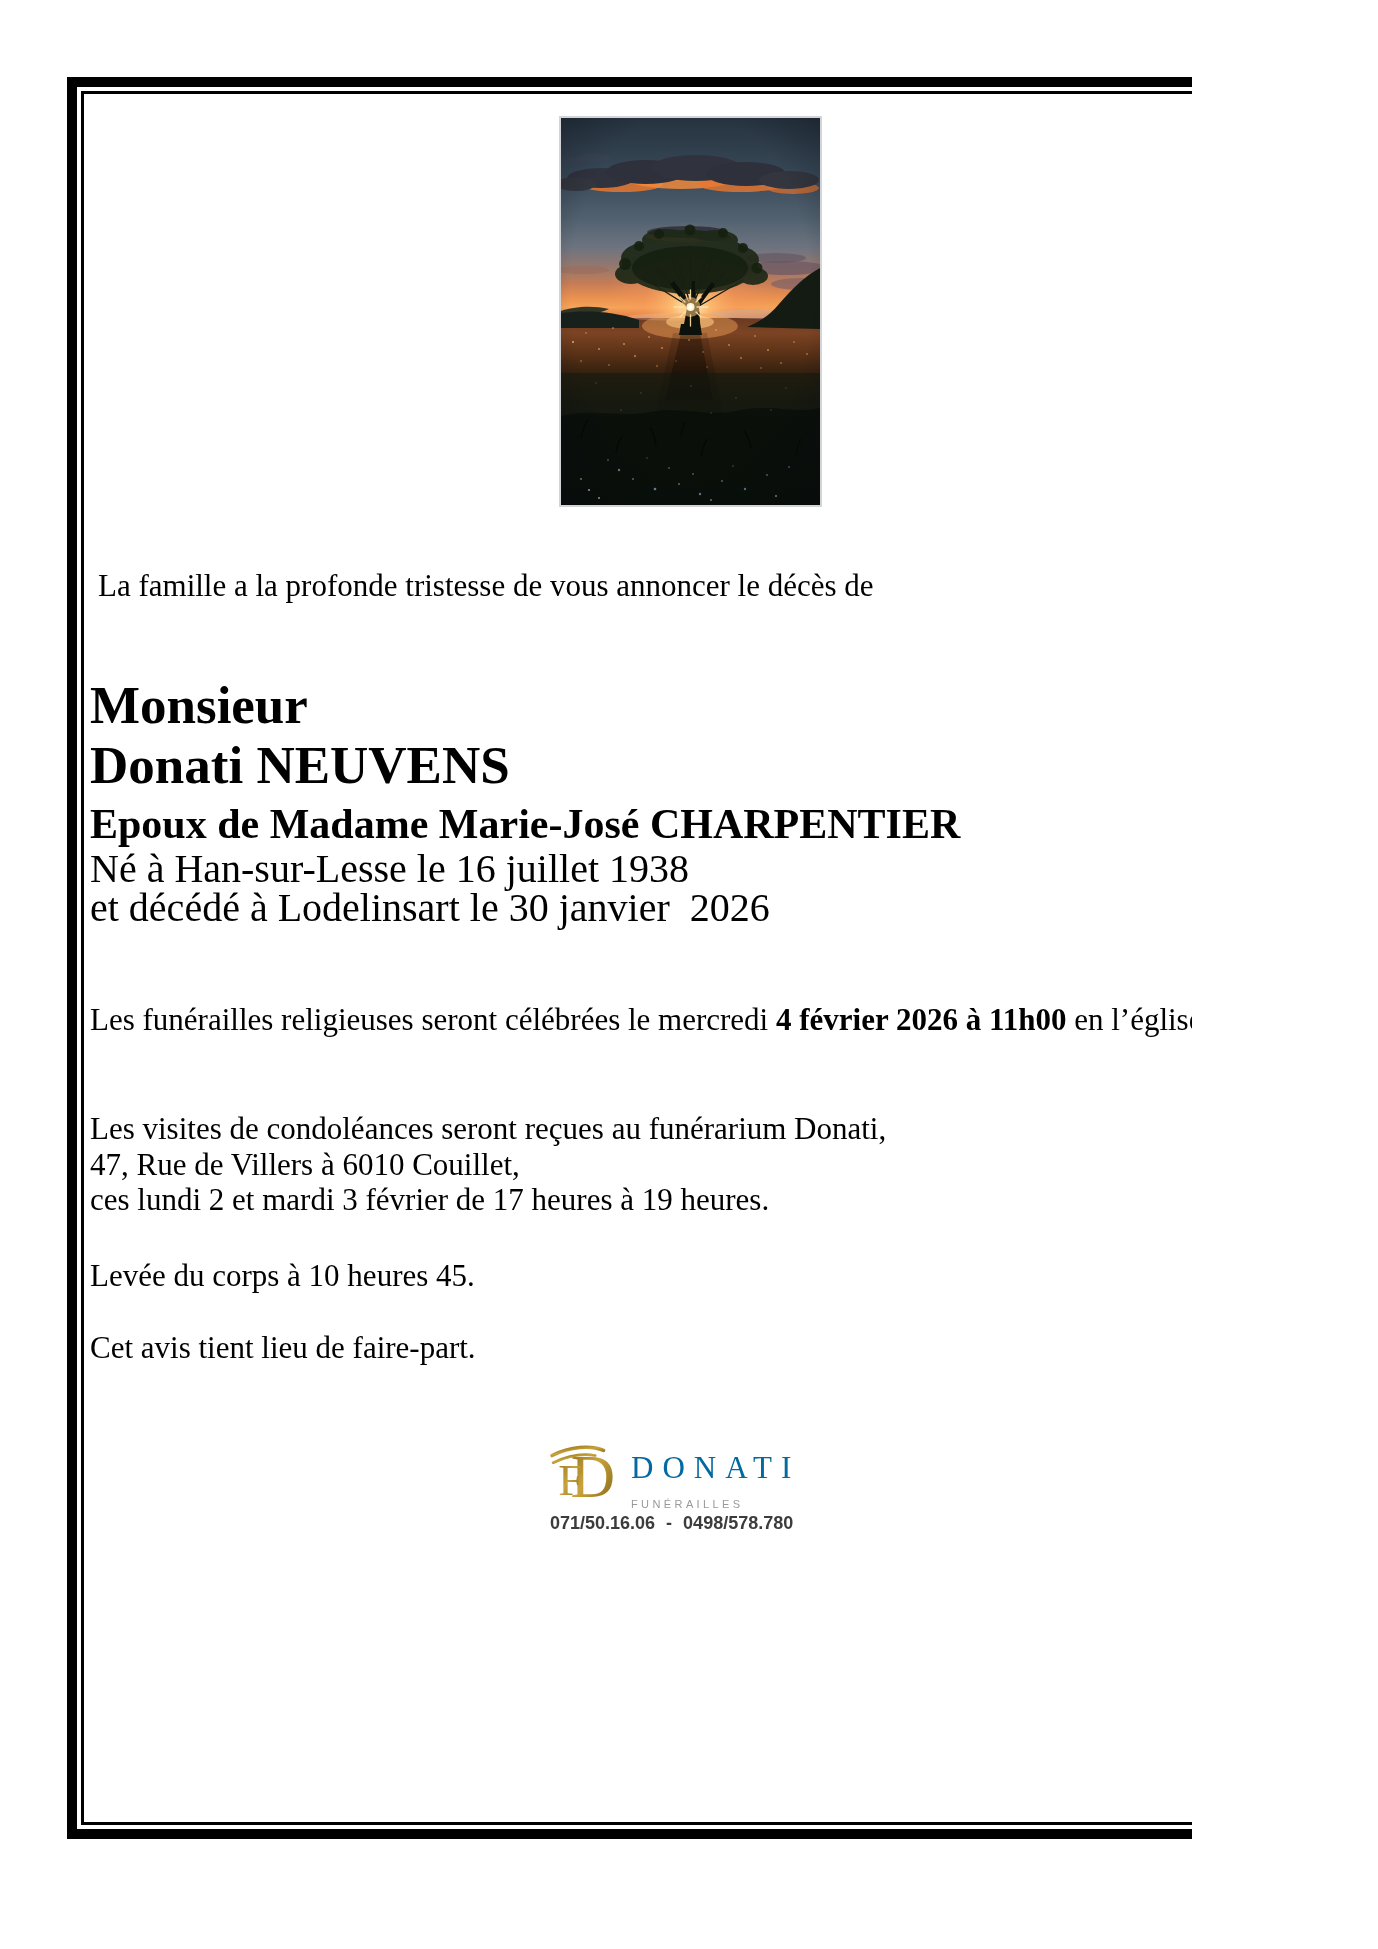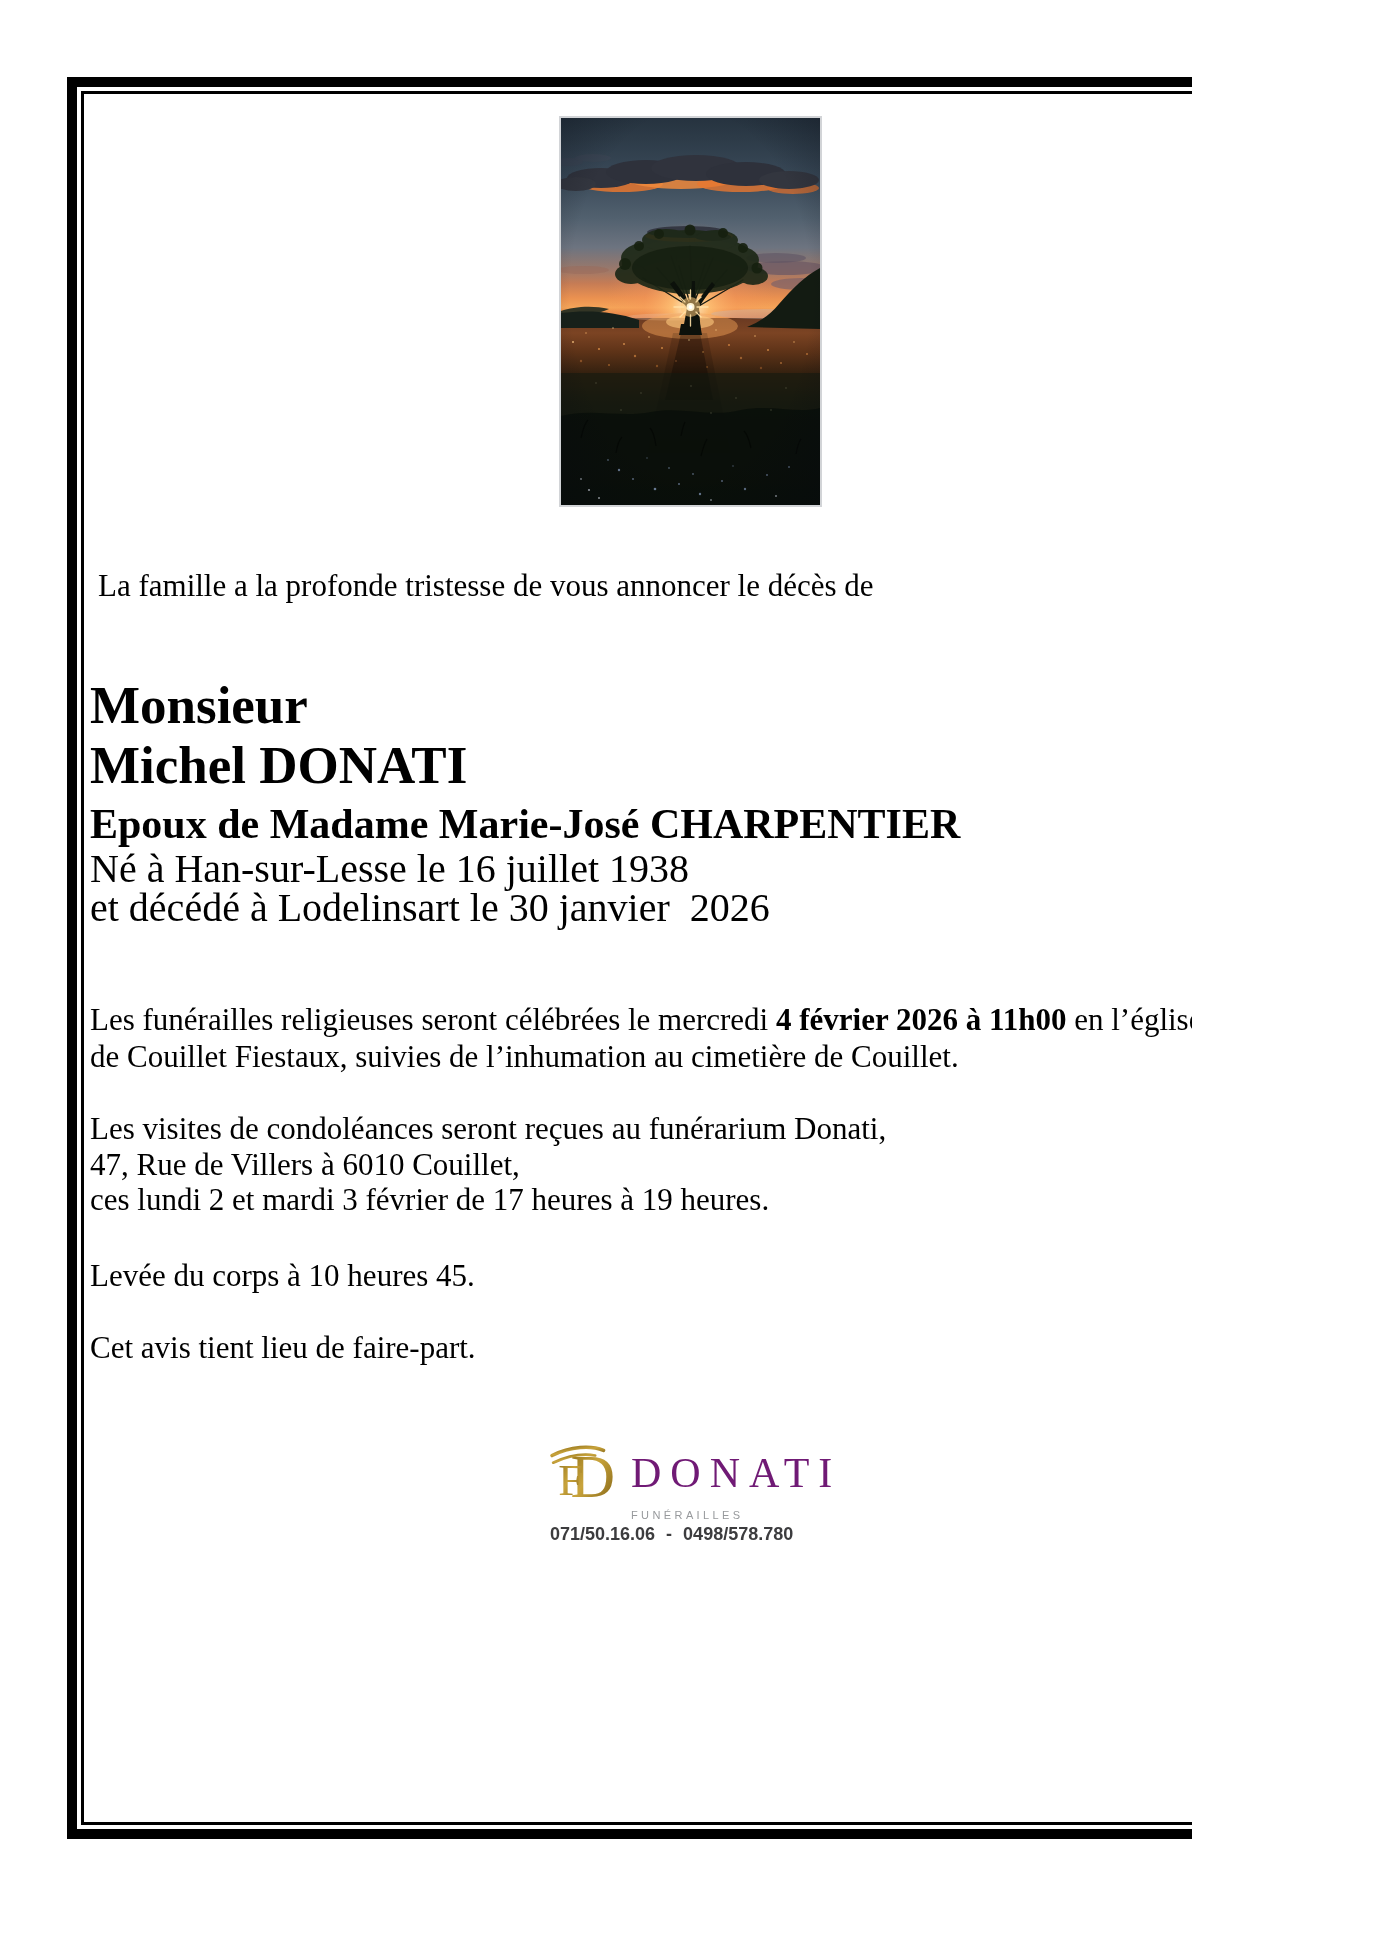--- a/index.html
+++ b/index.html
@@ -40,22 +40,22 @@
   .levee   { top:1257px; }
   .avis    { top:1329px; }
   .b { font-weight:bold; }
 
   
   .logo { position:absolute; left:550px; top:1443px; width:266px; }
   .logo-row { display:flex; align-items:flex-start; }
   .monogram { width:72px; height:60px; flex:0 0 auto; }
   .brand-col { margin-left:9px; padding-top:9px; }
   .brand {
-    font-family:"Liberation Serif", serif; font-size:42px; letter-spacing:9px;
-    color:#701a75; line-height:1; white-space:nowrap;
+    font-family:"Liberation Serif", serif; font-size:31px; letter-spacing:9px;
+    color:#0369a1; line-height:1; white-space:nowrap;
   }
   .brand-sub {
     font-family:"Liberation Sans", sans-serif; font-size:11px; letter-spacing:3.4px;
     color:#97999c; margin-top:16px; line-height:1; white-space:nowrap;
   }
   .phones {
     margin-top:3px; font-family:"Liberation Sans", sans-serif;
     font-weight:bold; font-size:18px; color:#3c3c3e; white-space:nowrap;
   }
   .phones .sep { margin:0 11px; }
@@ -276,27 +276,26 @@
           <circle cx="150" cy="382" r="0.9" fill="#cdd5e2" opacity="0.6"></circle>
         <circle cx="215" cy="378" r="1" fill="#d8dfe9" opacity="0.65"></circle>
       </g>
       <rect x="0" y="0" width="259" height="387" fill="url(#vign)"></rect>
     </svg>
   </div>
 
   <div class="t intro body">La famille a la profonde tristesse de vous annoncer le décès de</div>
 
   <div class="t title t-monsieur">Monsieur</div>
-  <div class="t title t-name">Michel DONATI</div>
+  <div class="t title t-name">Donati NEUVENS</div>
   <div class="t spouse">Epoux de Madame Marie-José CHARPENTIER</div>
   <div class="t birth">Né à Han-sur-Lesse le 16 juillet 1938</div>
   <div class="t death">et décédé à Lodelinsart le 30 janvier  2026</div>
 
   <div class="t body fun1"><span>Les funérailles religieuses seront célébrées le mercredi </span><span class="b">4 février 2026 à 11h00</span><span> en l’église</span></div>
-  <div class="t body fun2">de Couillet Fiestaux, suivies de l’inhumation au cimetière de Couillet.</div>
 
   <div class="t body c1">Les visites de condoléances seront reçues au funérarium Donati,</div>
   <div class="t body c2">47, Rue de Villers à 6010 Couillet,</div>
   <div class="t body c3">ces lundi 2 et mardi 3 février de 17 heures à 19 heures.</div>
 
   <div class="t body levee">Levée du corps à 10 heures 45.</div>
   <div class="t body avis">Cet avis tient lieu de faire-part.</div>
 
   <div class="logo">
     <div class="logo-row">

